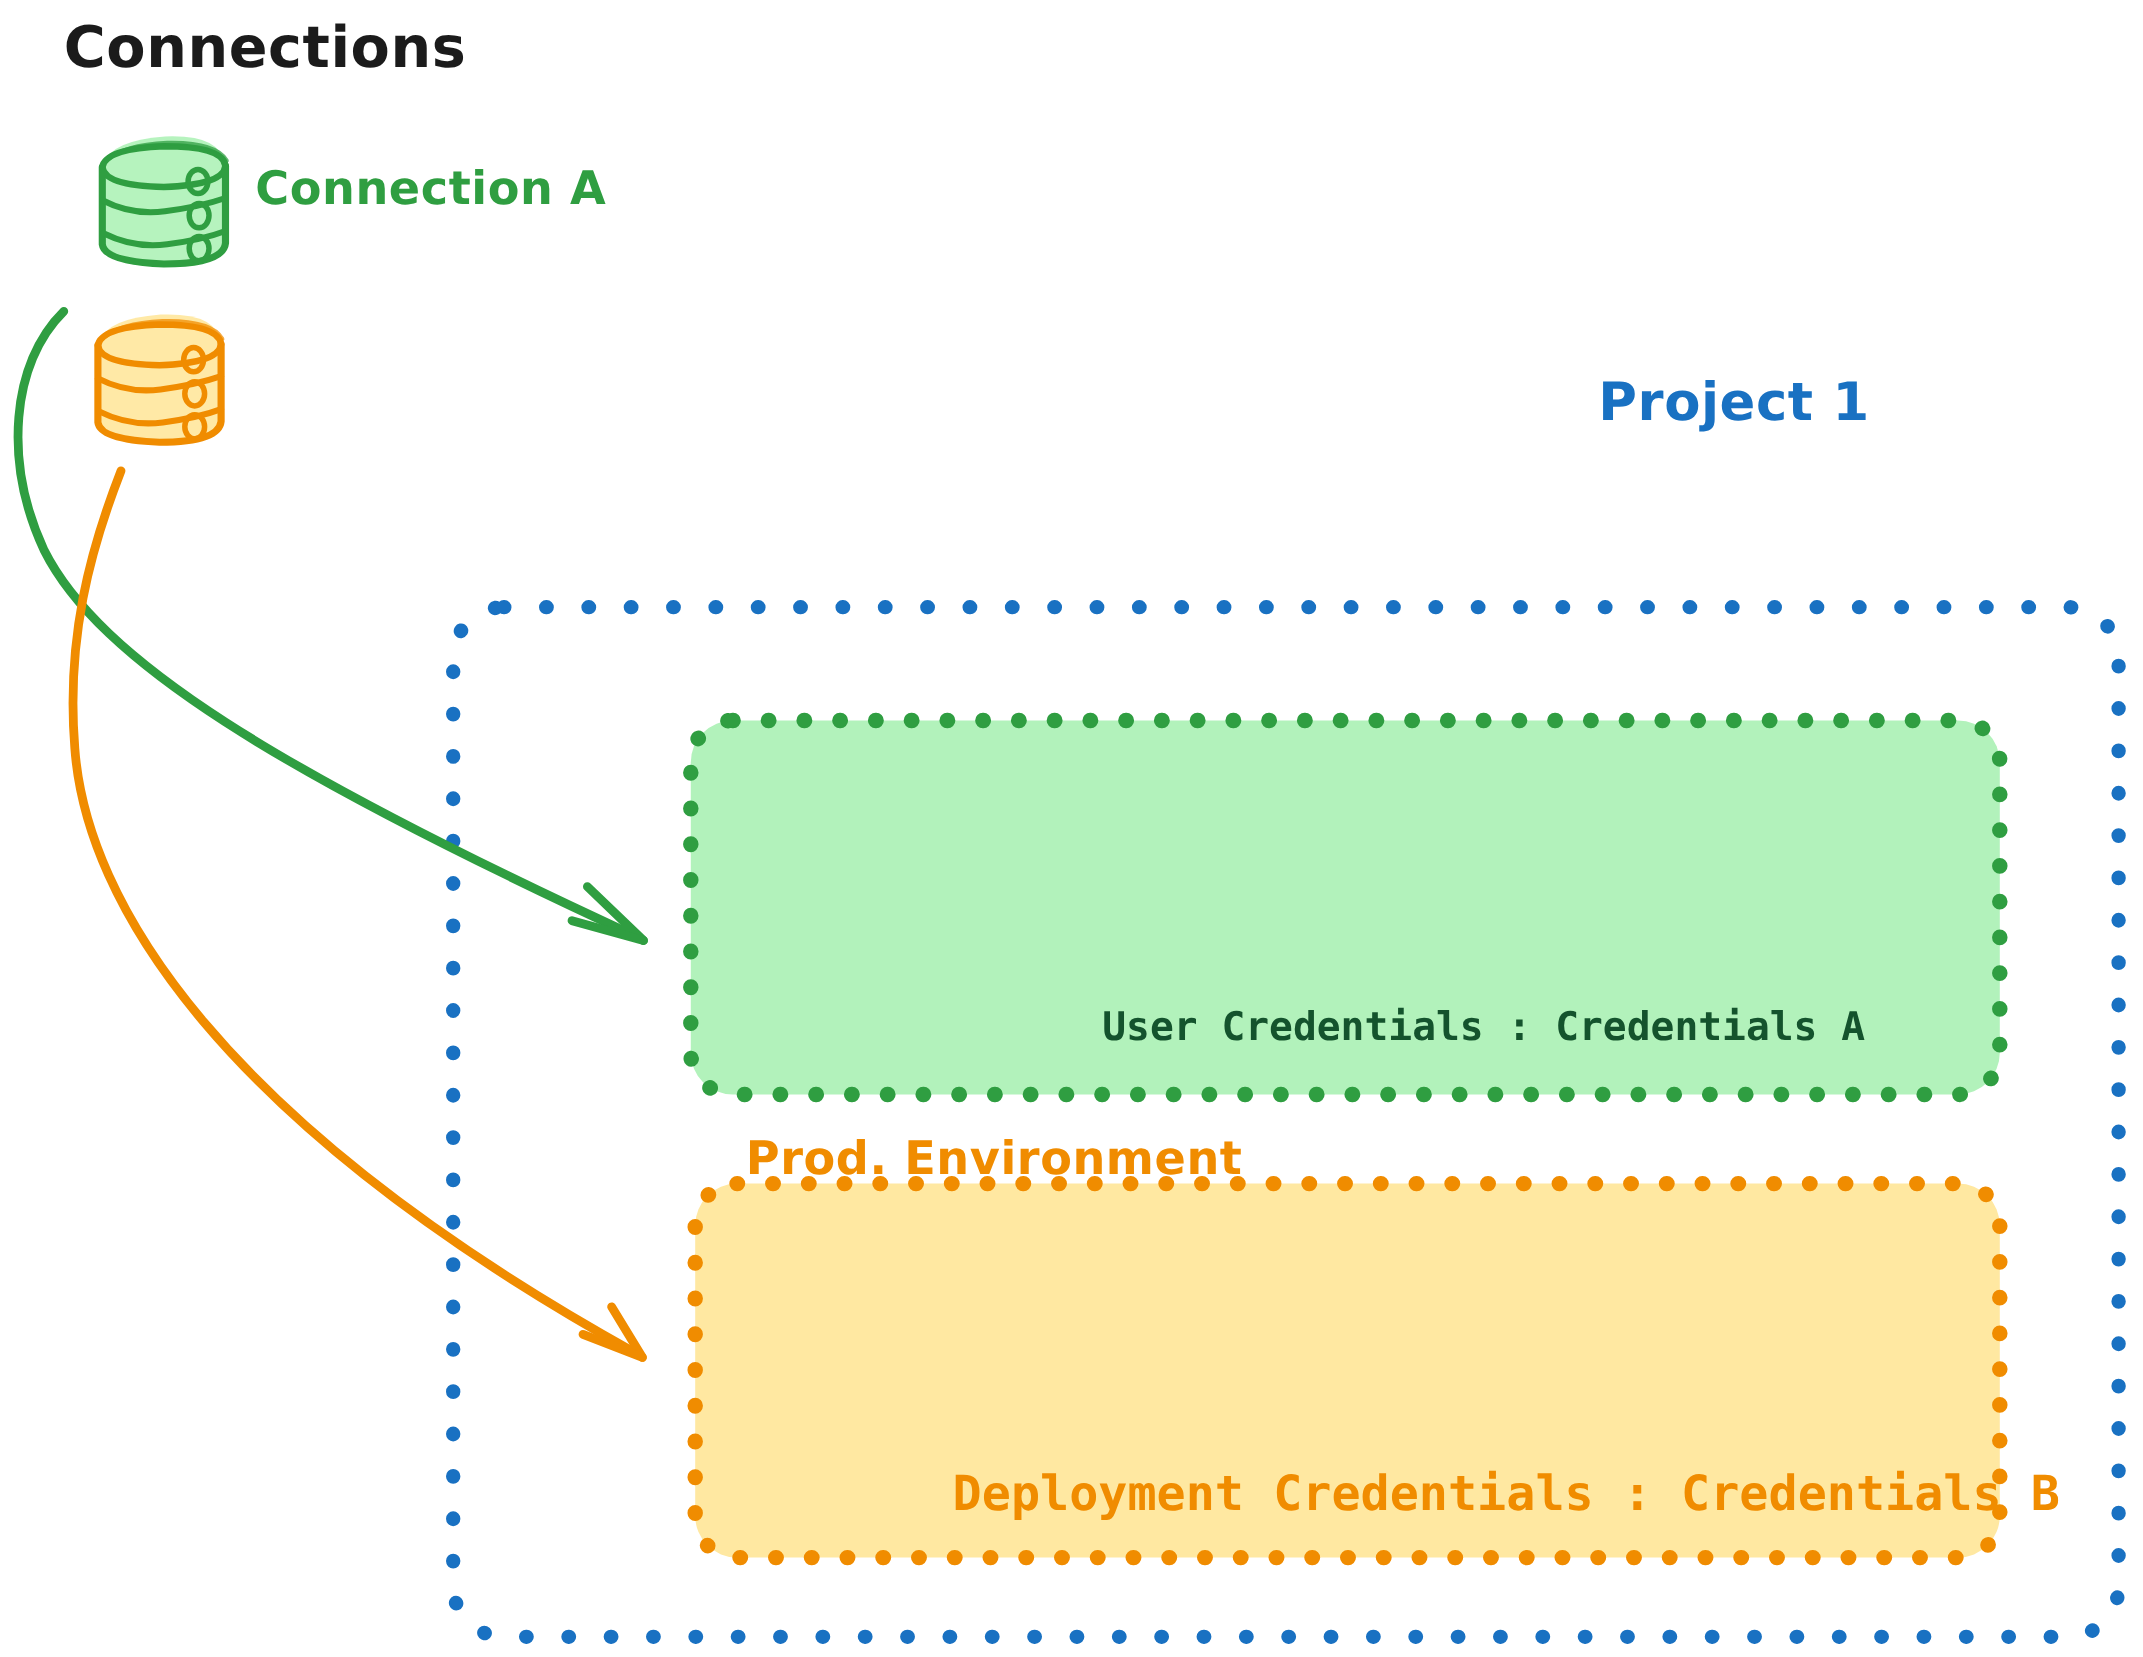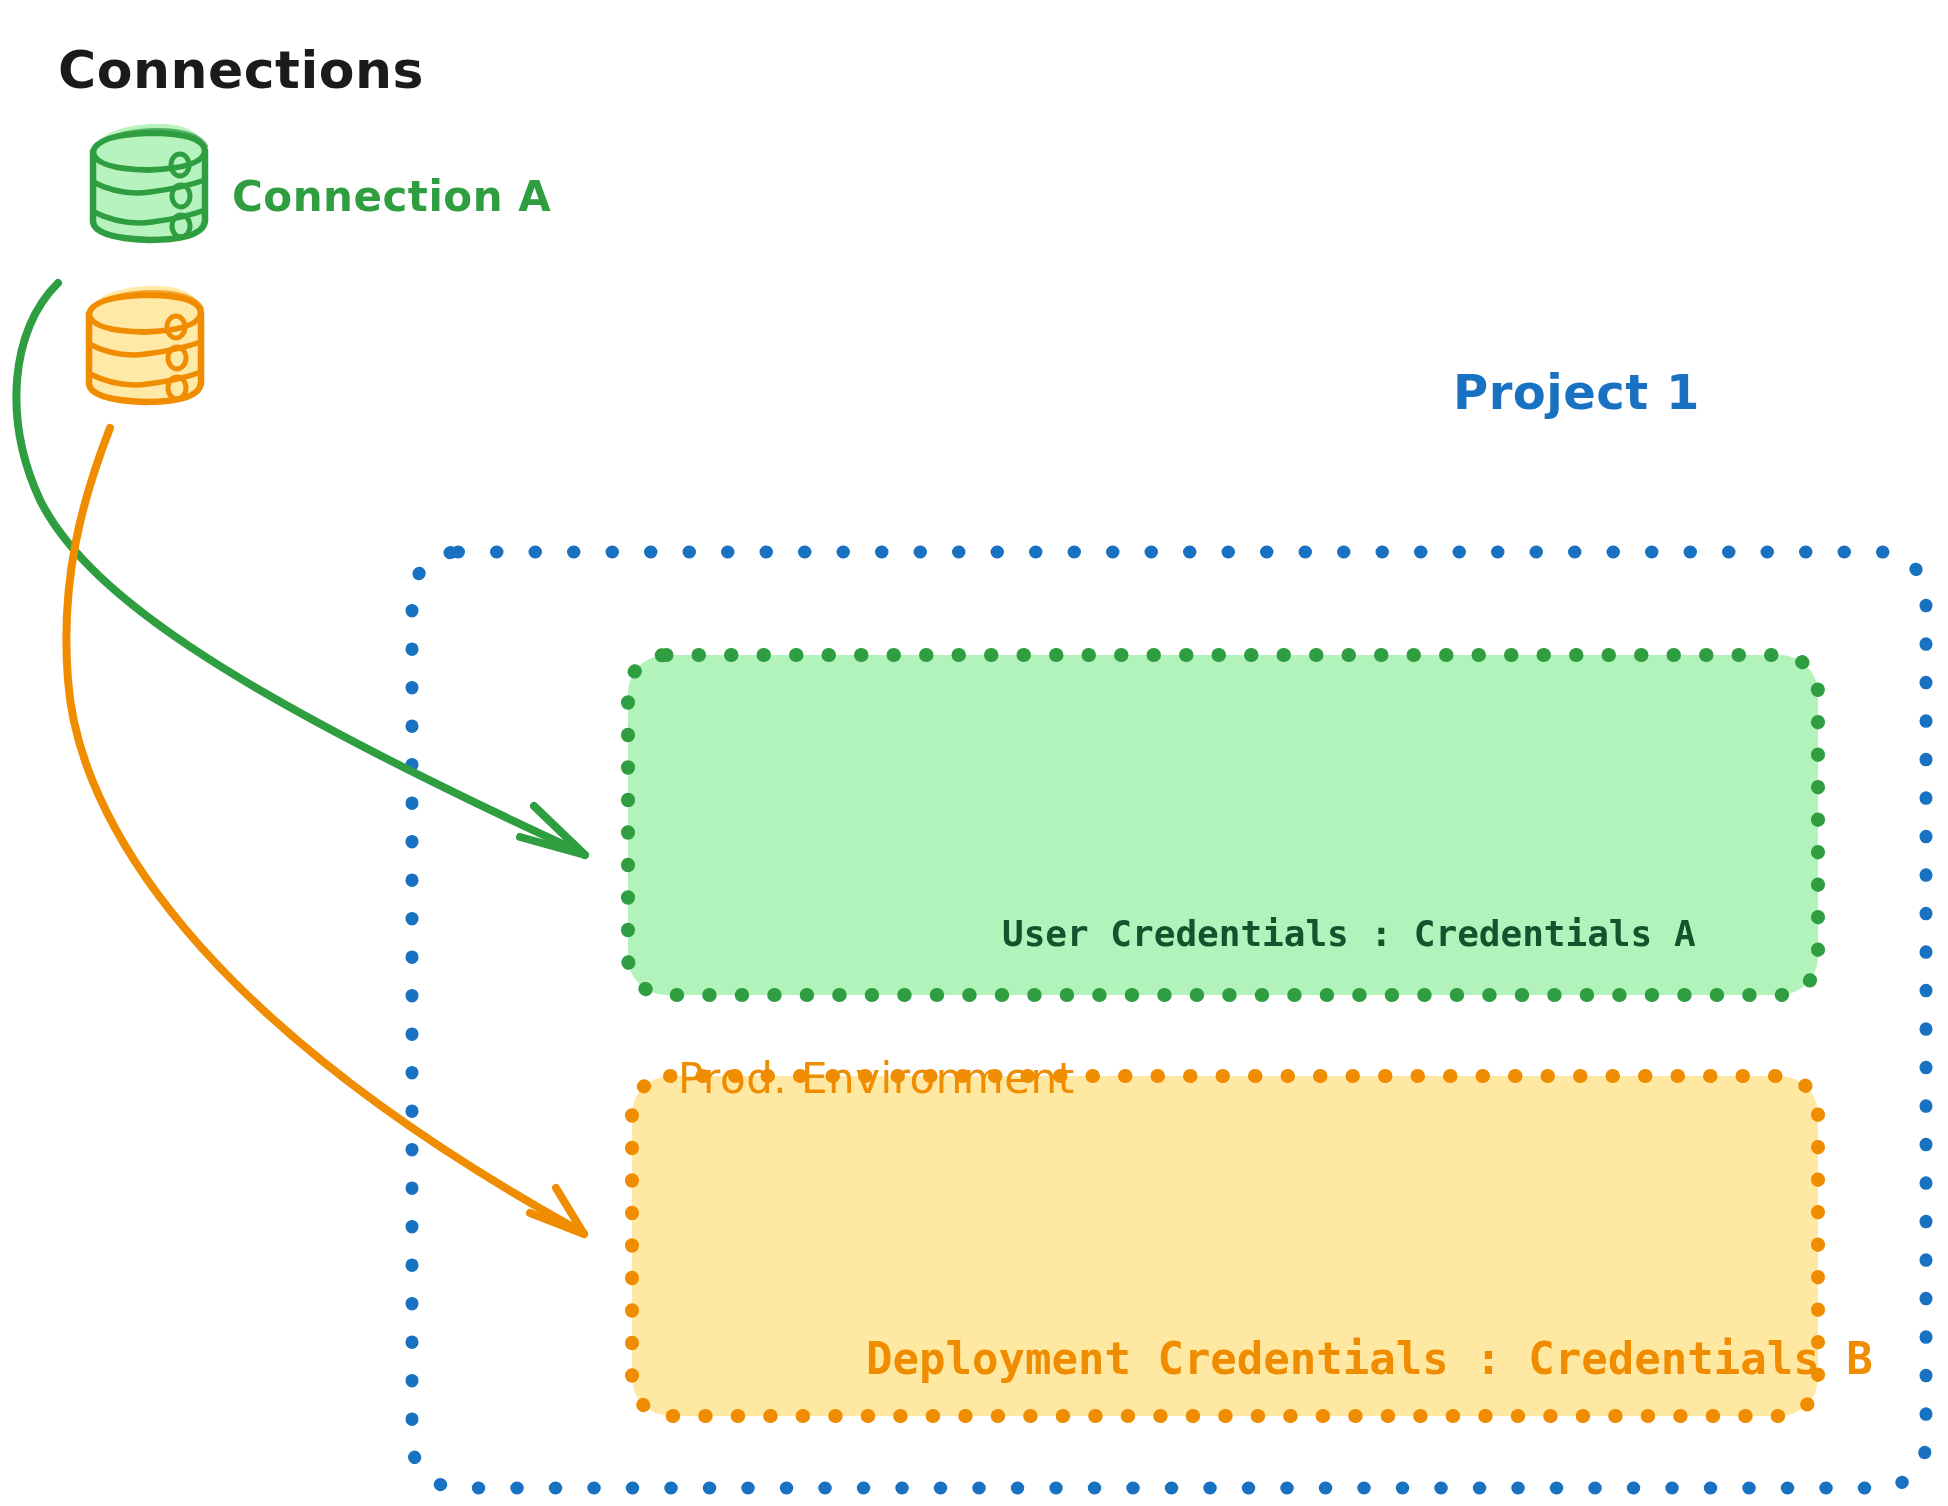--- a/index.html
+++ b/index.html
@@ -27,21 +27,20 @@
   .txt {
     position: absolute;
     white-space: pre;
     font-family: "DejaVu Sans", sans-serif;
   }
   
   .hand {
     font-family: "DejaVu Sans", sans-serif;
     font-weight: 600;
     letter-spacing: 0.5px;
-    margin-top: 26px;
   }
   .mono {
     font-family: "DejaVu Sans Mono", monospace;
     font-weight: 700;
     letter-spacing: 0px;
   }
 
   #title-connections {
     left: 58px;
     top: 14px;
@@ -75,21 +74,21 @@
     top: 697px;
     font-size: 42px;
     color: #2f9e41;
     font-weight: 600;
   }
   #label-prod-env {
     left: 678px;
     top: 1028px;
     font-size: 42px;
     color: #f08c00;
-    font-weight: 400;
+    font-weight: 700;
   }
   #label-dev-creds {
     left: 1002px;
     top: 913px;
     font-size: 36px;
     color: #14532d;
   }
   #label-prod-creds {
     left: 866px;
     top: 1333px;

